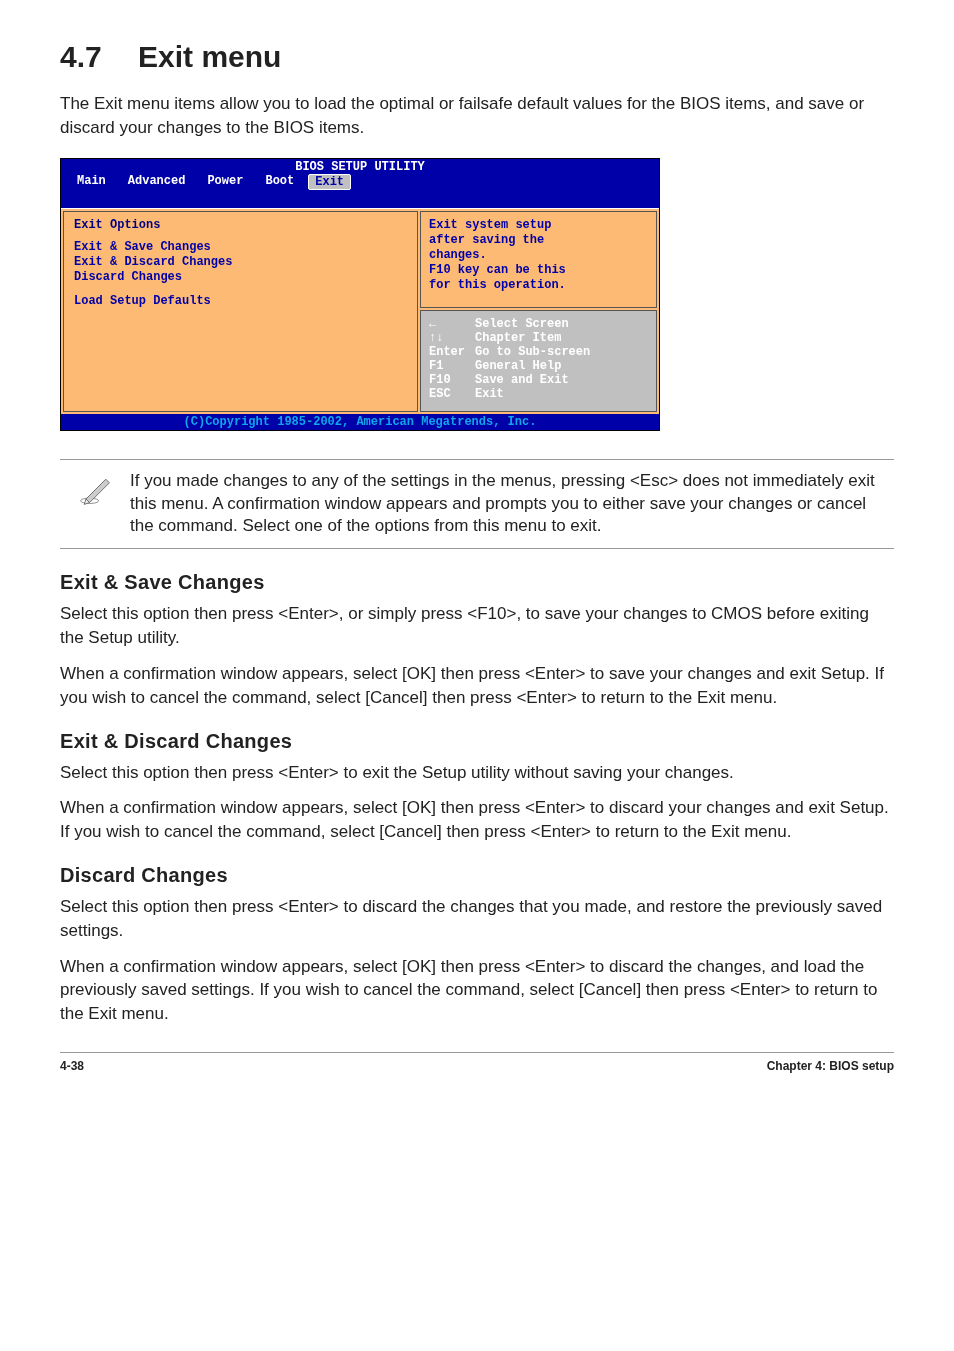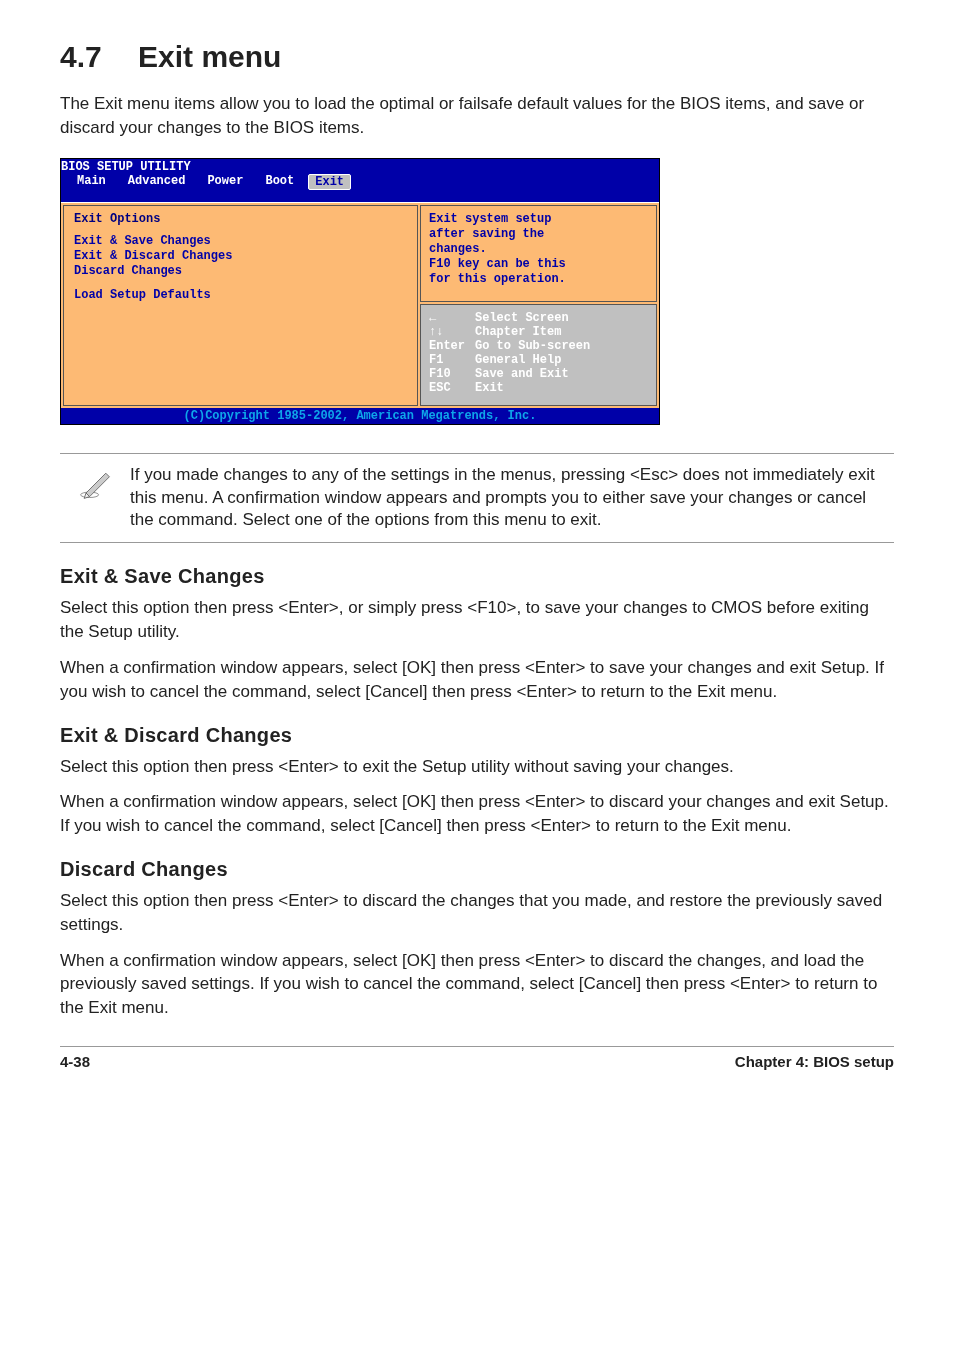--- a/index.html
+++ b/index.html
@@ -32,29 +32,29 @@
     
     .bios-box {
       width: 600px;
       background: #0000a8;
       font-family: "Courier New", monospace;
       font-size: 12px;
       color: #fff;
       border: 1px solid #000;
     }
     .bios-title-row {
-      text-align: left;
+      text-align: center;
       color: #fff;
       background: #0000a8;
       padding: 1px 0 0 0;
       font-weight: bold;
     }
     .bios-tabs {
       display: flex;
-      padding: 0 8px 12px 8px;
+      padding: 0 8px 18px 8px;
       color: #fff;
     }
     .bios-tab {
       padding: 0 14px 0 8px;
       font-weight: bold;
     }
     .bios-tab.selected {
       background: #c0c0c0;
       color: #0000a8;
       border: 1px solid #fff;
@@ -167,21 +167,21 @@
       line-height: 1.4;
       margin-bottom: 12px;
     }
     
     .page-footer {
       display: flex;
       justify-content: space-between;
       border-top: 1px solid #999;
       margin-top: 26px;
       padding-top: 6px;
-      font-size: 15px;
+      font-size: 12px;
       font-weight: bold;
     }
   </style>
 </head>
 <body>
 
 <h1 class="page-title">
   <span class="section-num">4.7</span>
   <span>Exit menu</span>
 </h1>

